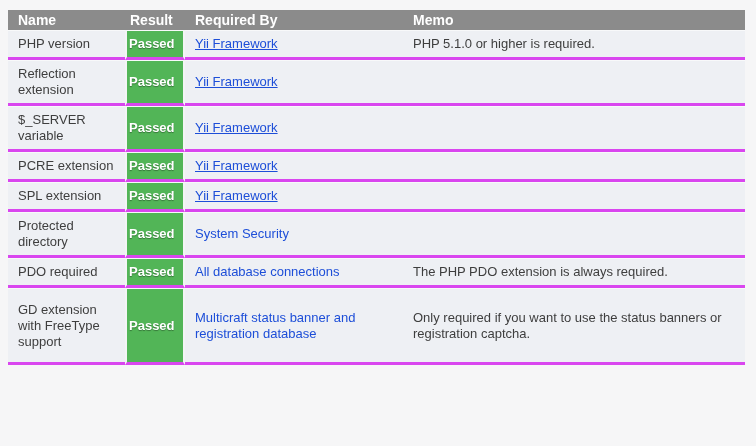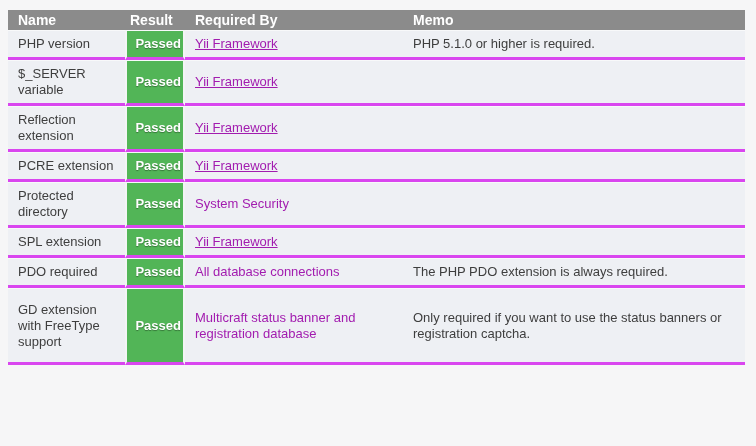--- a/index.html
+++ b/index.html
@@ -43,38 +43,38 @@
     padding: 5px 10px;
     line-height: 16px;
     border-top: 1px solid #f8f9fa;
     border-bottom: 3px solid #d946ef;
     box-sizing: border-box;
     vertical-align: middle;
     word-wrap: break-word;
     margin-top: 44px;
   }
   td.c-result {
-    text-align: right;
+    text-align: left;
     padding: 5px 2px;
     border-left: 2px solid #f3f4f5;
     border-right: 2px solid #f3f4f5;
   }
   td.c-result.passed {
     background: var(--passed-bg, #52b557);
     color: #ffffff;
     font-weight: bold;
     text-shadow: 0 1px 1px rgba(0,0,0,0.35);
   }
   td.c-result.warning {
     background: var(--warning-bg, #ffffcc);
     color: #333333;
     font-weight: normal;
   }
   tbody tr:last-child td { height: 77px; }
-  a.reqby-link { color: #a21caf; text-decoration: underline; cursor: pointer; }
+  a.reqby-link { color: #1d4ed8; text-decoration: underline; cursor: pointer; }
   a.reqby-link.plain { text-decoration: none; cursor: default; }
 </style>
 </head>
 <body>
 
 <div class="page">
   <table class="req-table">
     <colgroup>
       <col style="width:117px">
       <col style="width:60px">
@@ -90,47 +90,47 @@
       </tr>
     </thead>
     <tbody id="rows">
         <tr>
     <td class="c-name">PHP version</td>
     <td class="c-result passed">Passed</td>
     <td class="c-reqby"><a class="reqby-link">Yii Framework</a></td>
     <td class="c-memo">PHP 5.1.0 or higher is required.</td>
   </tr>
         <tr>
-    <td class="c-name">$_SERVER variable</td>
+    <td class="c-name">Reflection extension</td>
     <td class="c-result passed">Passed</td>
     <td class="c-reqby"><a class="reqby-link">Yii Framework</a></td>
     <td class="c-memo"></td>
   </tr>
         <tr>
-    <td class="c-name">Reflection extension</td>
+    <td class="c-name">$_SERVER variable</td>
     <td class="c-result passed">Passed</td>
     <td class="c-reqby"><a class="reqby-link">Yii Framework</a></td>
     <td class="c-memo"></td>
   </tr>
         <tr>
     <td class="c-name">PCRE extension</td>
     <td class="c-result passed">Passed</td>
     <td class="c-reqby"><a class="reqby-link">Yii Framework</a></td>
     <td class="c-memo"></td>
   </tr>
         <tr>
+    <td class="c-name">SPL extension</td>
+    <td class="c-result passed">Passed</td>
+    <td class="c-reqby"><a class="reqby-link">Yii Framework</a></td>
+    <td class="c-memo"></td>
+  </tr>
+        <tr>
     <td class="c-name">Protected directory</td>
     <td class="c-result passed">Passed</td>
     <td class="c-reqby"><a class="reqby-link plain">System Security</a></td>
-    <td class="c-memo"></td>
-  </tr>
-        <tr>
-    <td class="c-name">SPL extension</td>
-    <td class="c-result passed">Passed</td>
-    <td class="c-reqby"><a class="reqby-link">Yii Framework</a></td>
     <td class="c-memo"></td>
   </tr>
         <tr>
     <td class="c-name">PDO required</td>
     <td class="c-result passed">Passed</td>
     <td class="c-reqby"><a class="reqby-link plain">All database connections</a></td>
     <td class="c-memo">The PHP PDO extension is always required.</td>
   </tr>
         <tr>
     <td class="c-name">GD extension with FreeType support</td>

